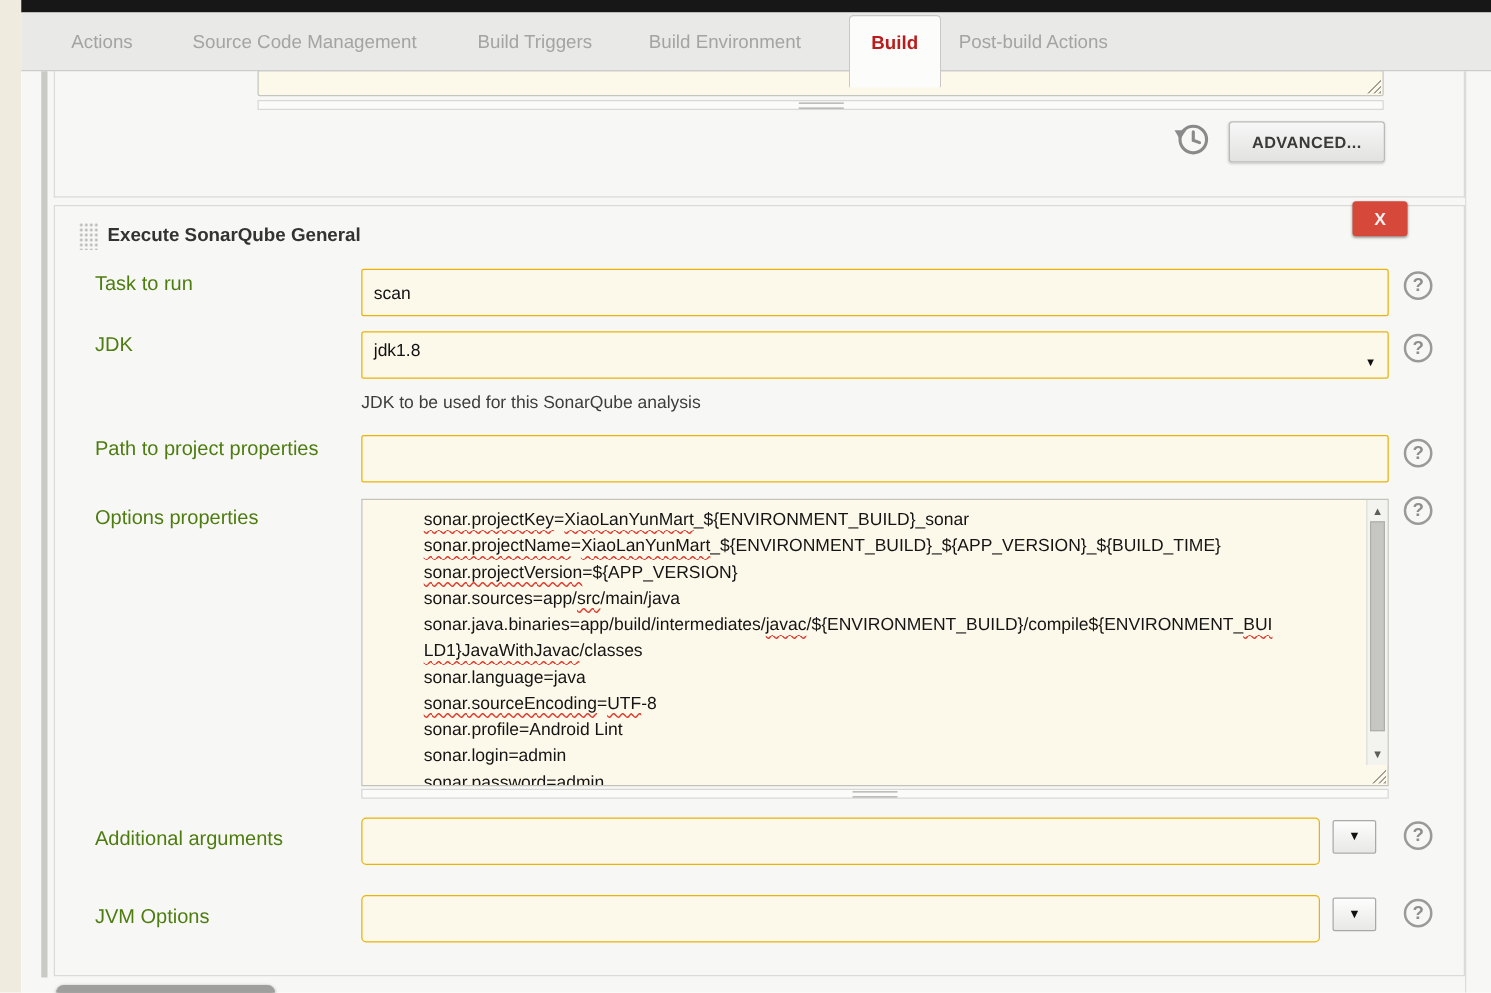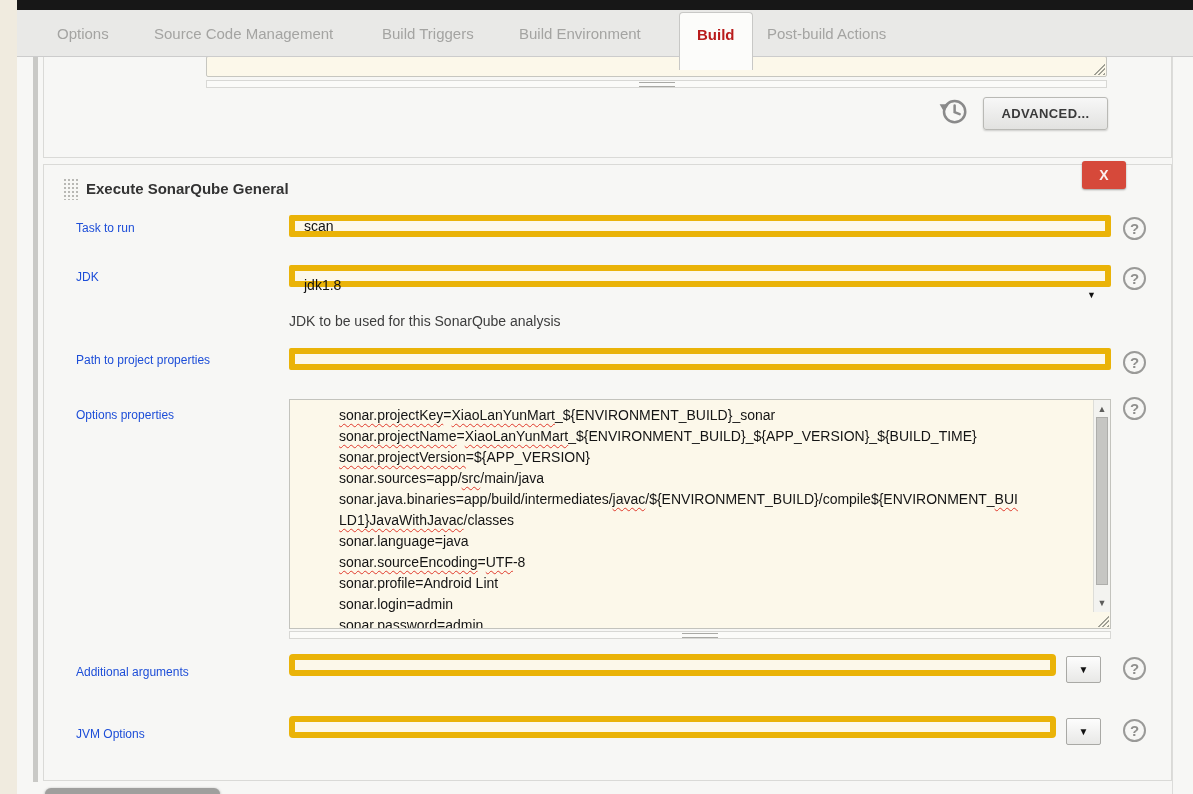--- a/index.html
+++ b/index.html
@@ -40,23 +40,23 @@
   
   #box2 { left:43px; top:164px; width:1129px; height:617px; border:1px solid #dadad7; }
   #x-btn { left:1038px; top:-4px; width:44px; height:28px; background:#d6493a;
            border-radius:3px; box-shadow:0 1px 2px rgba(0,0,0,.35); color:#fbeff0;
            font-weight:bold; font-size:14px; text-align:center; line-height:28px; cursor:pointer; }
   #drag-dots { left:19px; top:13px; width:16px; height:22px;
                background-image:radial-gradient(#b8b8b4 1px, transparent 1.2px);
                background-size:4px 4px; cursor:move; }
   #step-title { left:42px; top:13px; font-size:15px; font-weight:bold; color:#333; line-height:22px; }
 
-  .flabel { position:absolute; left:32px; font-size:12px; color:#1d4ed8; line-height:20px; }
-  .field { position:absolute; left:245px; width:822px; height:22px; background:#fcf8ea;
-           border:6px solid #eab308; border-radius:2px; font-size:14px; color:#111;
+  .flabel { position:absolute; left:32px; font-size:16px; color:#4d7c0f; line-height:20px; }
+  .field { position:absolute; left:245px; width:822px; height:38px; background:#fcf8ea;
+           border:1px solid #eab308; border-radius:2px; font-size:14px; color:#111;
            padding:0 9px; font-family:"Liberation Sans", sans-serif; }
   .narrow { width:767px; border-radius:4px; }
   .helpnote { position:absolute; left:245px; font-size:14px; color:#3d3d3d; }
 
   .selectbox { cursor:pointer; line-height:28px; }
   .selectbox .caret { position:absolute; right:9px; top:10px; font-size:9px; color:#111; }
 
   #analysis-editor { left:245px; top:234px; width:822px; height:230px; background:#fcf8ea;
                      border:1px solid #c3c3bd; overflow:hidden; cursor:text; }
   #ta-lines { position:absolute; left:0; top:0; right:18px; bottom:0; overflow:hidden;
@@ -86,21 +86,21 @@
   #add-step-partial { left:45px; top:788px; width:175px; height:6px; background:#9f9f9d;
                       border-radius:7px 7px 0 0; box-shadow:0 1px 3px rgba(0,0,0,.45); }
 </style>
 </head>
 <body>
 
 <div id="left-strip" class="abs"></div>
 <div id="topbar" class="abs"></div>
 
 <div id="tabbar" class="abs">
-  <span class="tab" style="left:40px">Options</span>
+  <span class="tab" style="left:40px">Actions</span>
   <span class="tab" style="left:137px">Source Code Management</span>
   <span class="tab" style="left:365px">Build Triggers</span>
   <span class="tab" style="left:502px">Build Environment</span>
   <span class="tab active" style="left:662px">Build</span>
   <span class="tab" style="left:750px">Post-build Actions</span>
 </div>
 <div id="tabline" class="abs"></div>
 
 <div id="panel" class="abs"></div>
 <div id="vbar" class="abs"></div>

